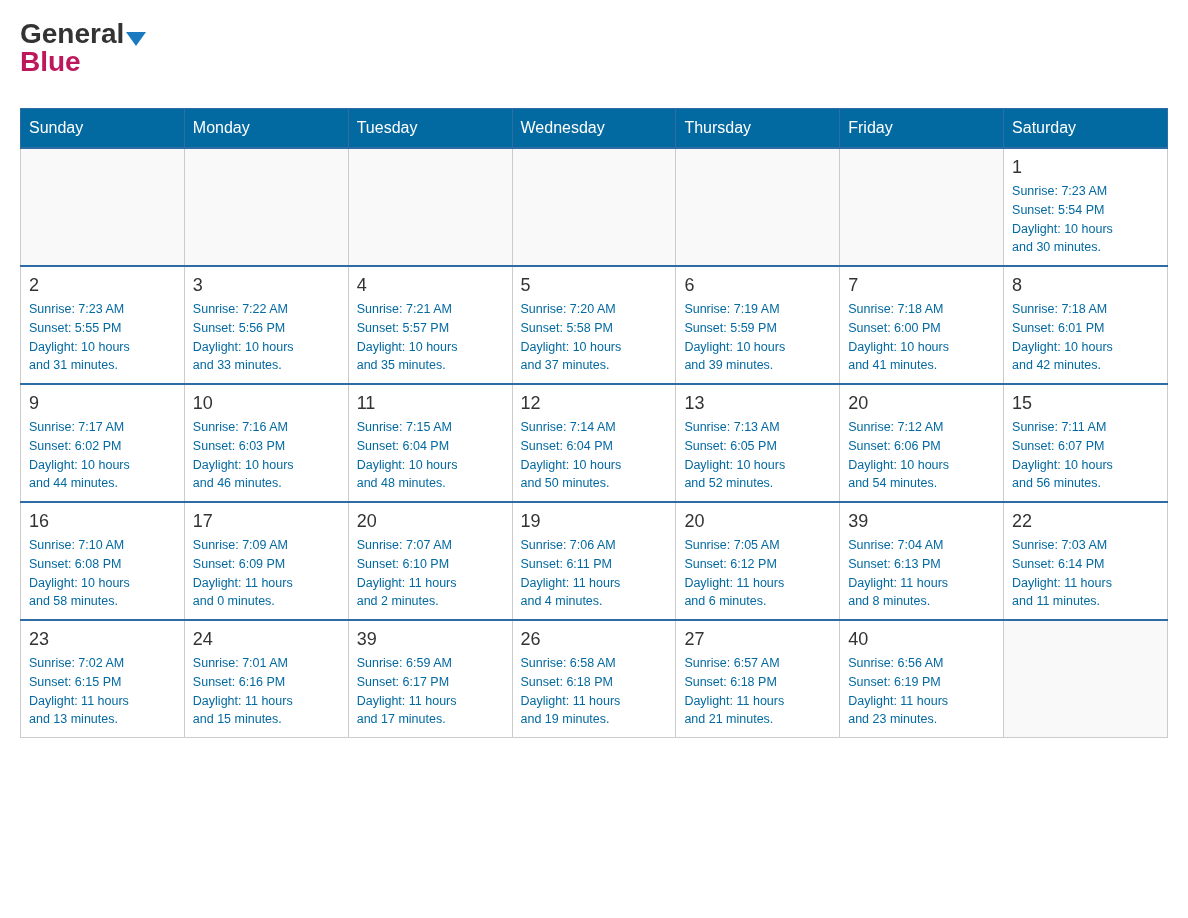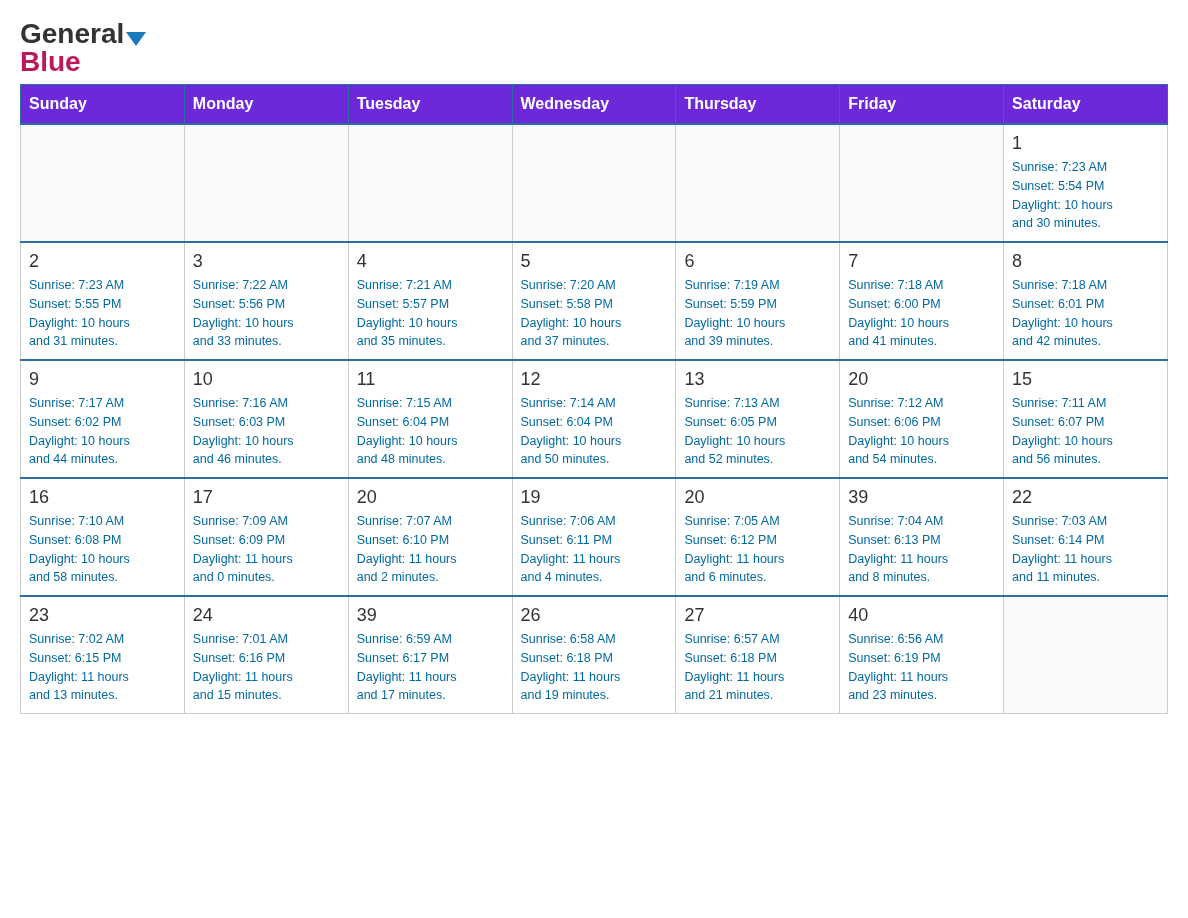--- a/index.html
+++ b/index.html
@@ -7,21 +7,21 @@
       font-family: Arial, sans-serif;
       background: #fff;
       padding: 20px;
       width: 1188px;
       min-height: 918px;
     }
     .header {
       display: flex;
       justify-content: space-between;
       align-items: flex-end;
-      margin-bottom: 8px;
+      margin-bottom: 32px;
     }
     .logo {
       display: flex;
       flex-direction: column;
       align-items: flex-start;
     }
     .logo-general {
       font-size: 28px;
       font-weight: bold;
       color: #333;
@@ -56,24 +56,24 @@
       font-size: 22px;
       color: #444;
       margin-top: 4px;
     }
     .calendar {
       width: 100%;
       border-collapse: collapse;
       border: 1px solid #ccc;
     }
     .calendar th {
-      background-color: #6d28d9;
+      background-color: #0369a1;
       color: white;
       font-size: 16px;
-      font-weight: bold;
+      font-weight: normal;
       padding: 10px 8px;
       text-align: left;
       border: 1px solid #2d6da3;
     }
     .calendar td {
       vertical-align: top;
       padding: 8px;
       border: 1px solid #ccc;
       width: calc(100% / 7);
       min-height: 110px;

